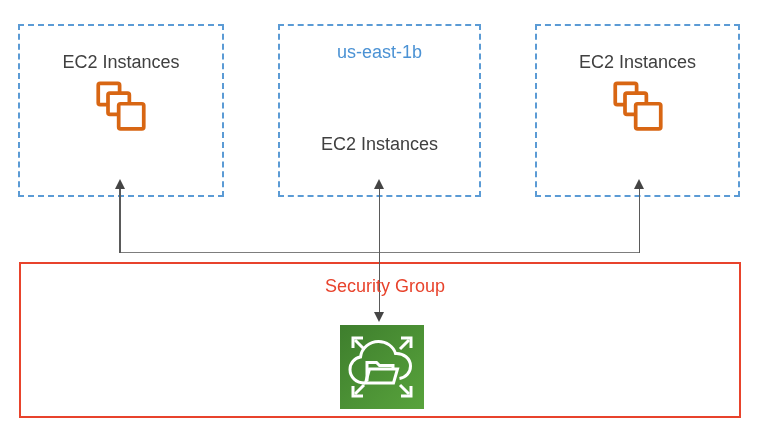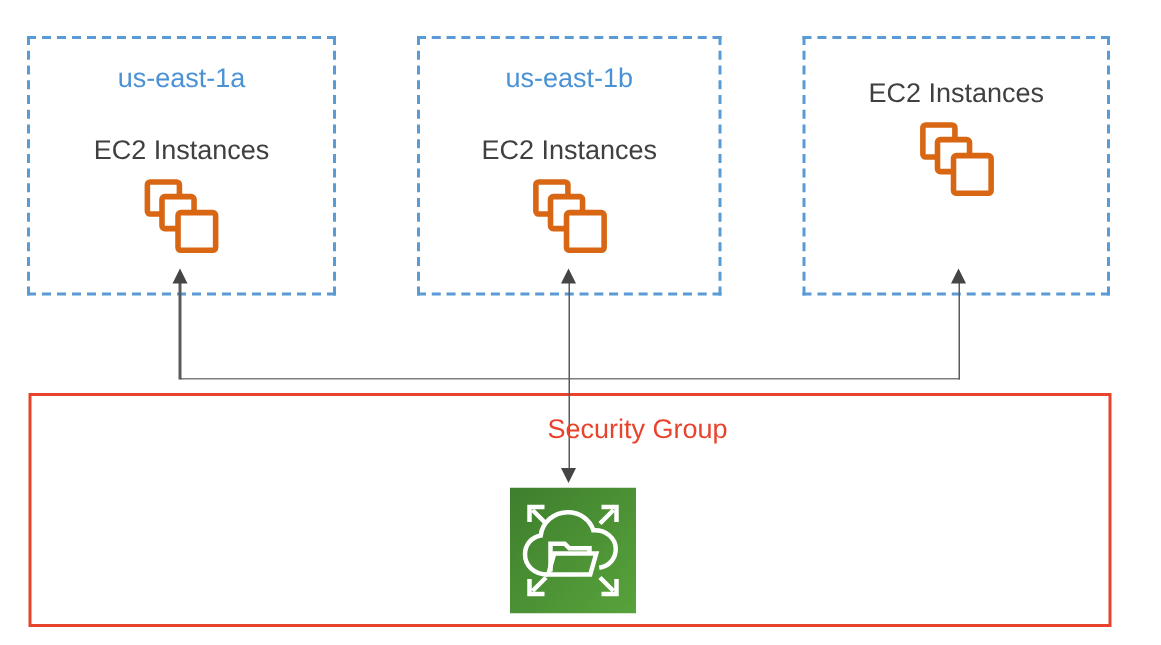--- a/index.html
+++ b/index.html
@@ -7,21 +7,21 @@
     position:relative;width:774px;height:430px;background:#ffffff;overflow:hidden;
     font-family:"Liberation Sans", sans-serif;
   }
   
   .az-box{
     position:absolute;top:24px;height:169px;
     border:2px dashed #5B9BD5;background:transparent;
     display:flex;flex-direction:column;align-items:center;
   }
   .az-box.b1{left:18px;width:202px;}
-  .az-box.b2{left:278px;width:199px;}
+  .az-box.b2{left:278px;width:199px;gap:44px;}
   .az-box.b3{left:535px;width:201px;}
   .az-name{margin-top:14px;font-size:18px;line-height:24px;color:#4B92D4;}
   .az-service{margin-top:24px;font-size:18px;line-height:24px;color:#404040;}
   .ec2-icon{margin-top:6px;}
   
   .line{position:absolute;background:#7d7d7d;z-index:1;}
   .h-bus{left:119.5px;top:251.5px;width:520px;height:1.5px;}
   .v-left{left:119.2px;top:188px;width:1.5px;height:65px;background:#5a5a5a;}
   .v-right{left:638.5px;top:188px;width:1.5px;height:65px;background:#5a5a5a;}
   .v-center{left:378.5px;top:188px;width:1.5px;height:126px;background:#5a5a5a;}
@@ -31,34 +31,33 @@
   .a-left{left:114.5px;top:179px;}
   .a-center-up{left:373.5px;top:179px;}
   .a-right{left:633.5px;top:179px;}
   .a-center-down{left:373.5px;top:312px;}
   
   .sg-box{
     position:absolute;left:19px;top:262px;width:718px;height:152px;
     border:2.5px solid #E8432C;background:transparent;z-index:0;
   }
   .sg-label{
-    position:absolute;left:285px;top:274px;width:200px;text-align:right;
+    position:absolute;left:285px;top:274px;width:200px;text-align:center;
     font-size:18px;line-height:24px;color:#E8432C;z-index:2;
   }
   
   .efs-icon{position:absolute;left:340px;top:325px;z-index:2;}
   .efs-label{position:absolute;left:437px;top:352px;font-size:24px;line-height:30px;color:#474B4E;z-index:2;}
 </style>
 </head>
 <body>
 
 <div class="canvas">
 
   <div class="az-box b1">
-    <div class="az-name">us-east-1a</div>
     <div class="az-service">EC2 Instances</div>
     <svg class="ec2-icon" width="52" height="54" viewBox="0 0 56 56">
       <g fill="#ffffff" stroke="#D86613" stroke-width="4">
         <rect x="3.5" y="2.5" width="23" height="23" rx="2"></rect>
         <rect x="14" y="13" width="23" height="23" rx="2"></rect>
         <rect x="25.5" y="24.5" width="27" height="27" rx="2"></rect>
       </g>
     </svg>
   </div>
 

